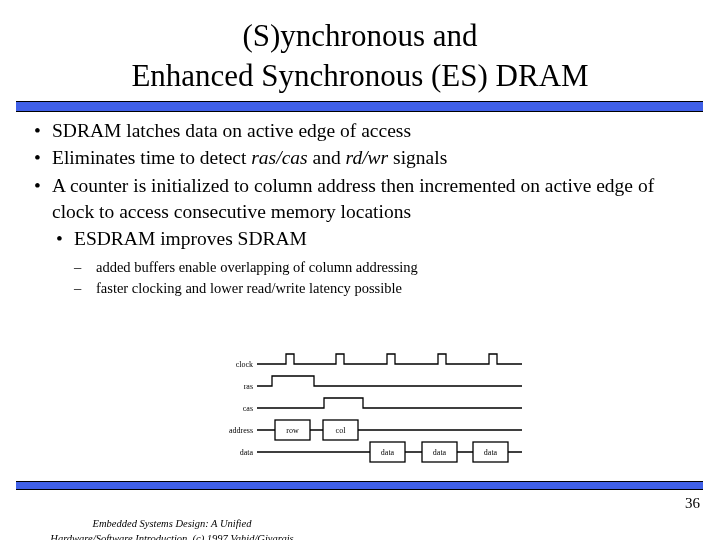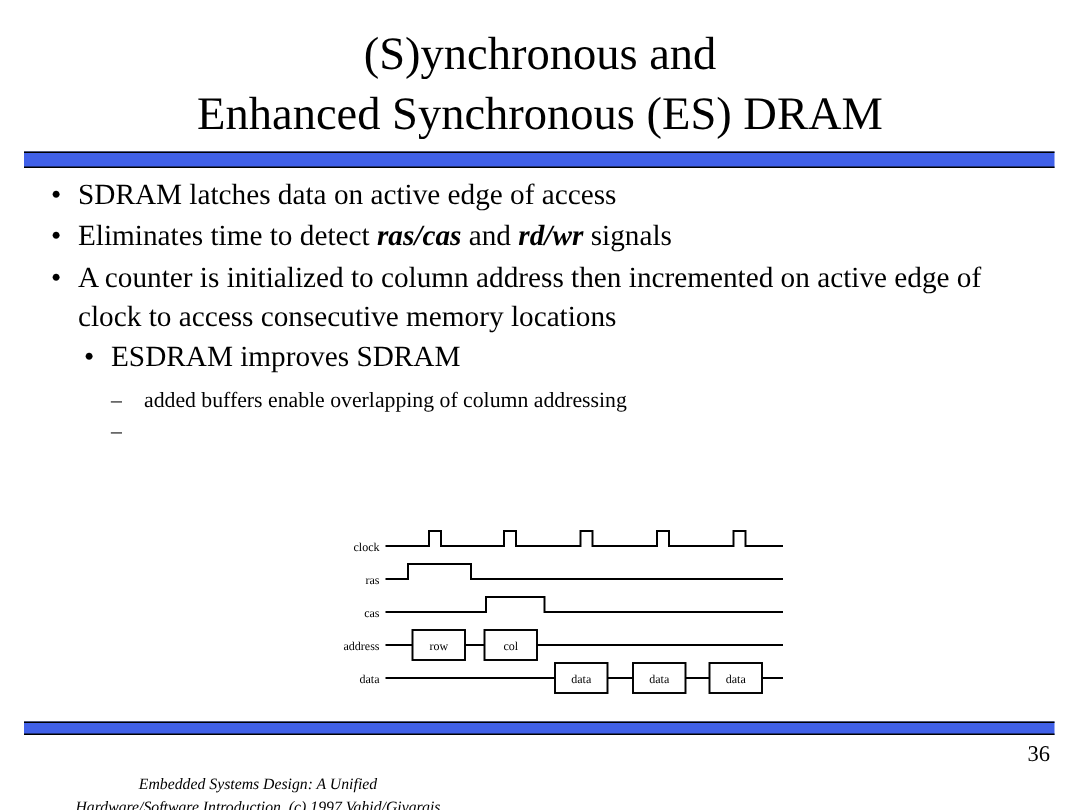--- a/index.html
+++ b/index.html
@@ -82,21 +82,21 @@
     position: absolute;
     left: 12px;
     top: 0;
     font-size: 19.5px;
     line-height: 1.35;
   }
   ul.lvl1 > li.indent-more > .b1dot {
     left: 34px;
   }
   .btext { display: block; }
-  .btext i { font-style: italic; font-weight: bold; }
+  .btext i { font-style: italic; }
 
   ul.lvl2 {
     list-style: none;
     margin: 4px 0 0 0;
     padding: 0;
   }
   ul.lvl2 > li {
     position: relative;
     font-size: 14.5px;
     line-height: 1.5;
@@ -179,20 +179,21 @@
         <span class="b1dot">•</span>
         <span class="btext">ESDRAM improves SDRAM</span>
 
         <ul class="lvl2">
           <li>
             <span class="b2dash">–</span>
             <span>added buffers enable overlapping of column addressing</span>
           </li>
           <li>
             <span class="b2dash">–</span>
+            <span>faster clocking and lower read/write latency possible</span>
           </li>
         </ul>
       </li>
 
     </ul>
   </div>
 
   <div id="timing">
     <svg width="320" height="125" viewBox="0 0 320 125" xmlns="http://www.w3.org/2000/svg">
       <g fill="none" stroke="#000000" stroke-width="1.3" stroke-linejoin="miter" stroke-linecap="butt">

